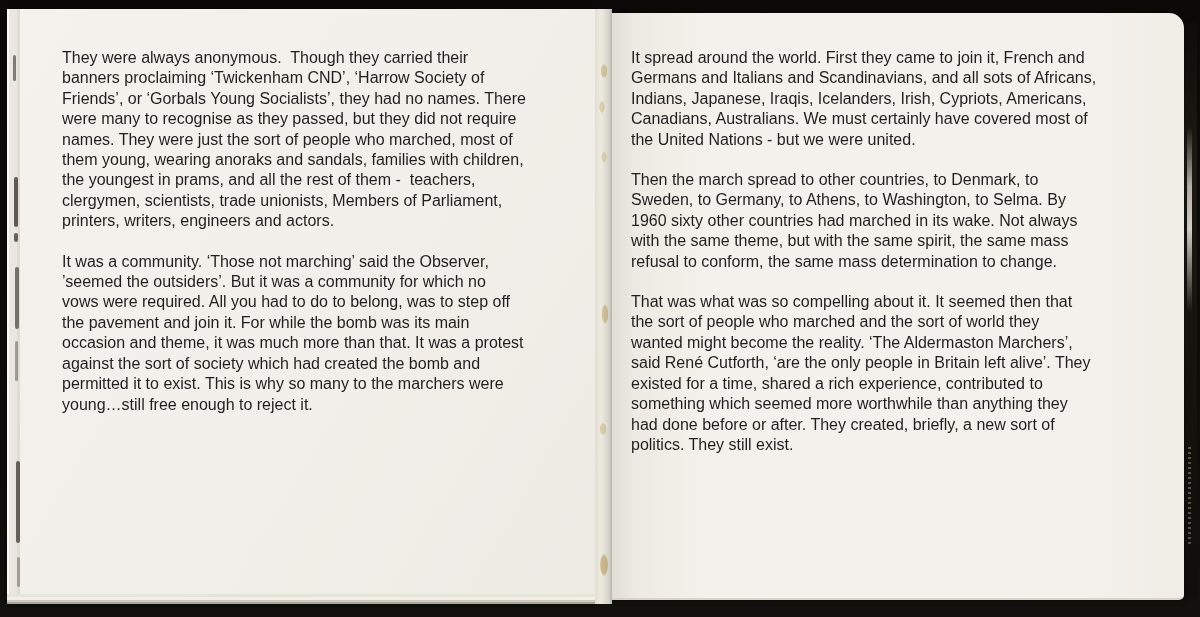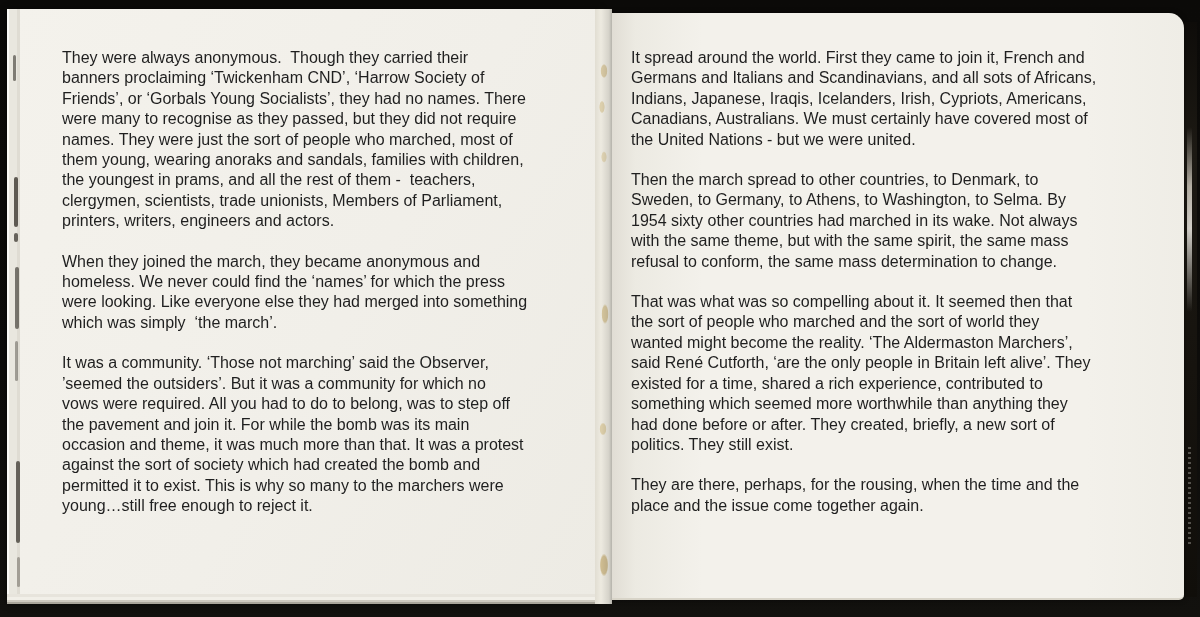--- a/index.html
+++ b/index.html
@@ -94,50 +94,44 @@
   <div class="text text-left">
     <p>They were always anonymous.  Though they carried their
 banners proclaiming ‘Twickenham CND’, ‘Harrow Society of
 Friends’, or ‘Gorbals Young Socialists’, they had no names. There
 were many to recognise as they passed, but they did not require
 names. They were just the sort of people who marched, most of
 them young, wearing anoraks and sandals, families with children,
 the youngest in prams, and all the rest of them -  teachers,
 clergymen, scientists, trade unionists, Members of Parliament,
 printers, writers, engineers and actors.</p>
-    <p>When they joined the march, they became anonymous and
-homeless. We never could find the ‘names’ for which the press
-were looking. Like everyone else they had merged into something
-which was simply  ‘the march’.</p>
     <p>It was a community. ‘Those not marching’ said the Observer,
 ’seemed the outsiders’. But it was a community for which no
 vows were required. All you had to do to belong, was to step off
 the pavement and join it. For while the bomb was its main
 occasion and theme, it was much more than that. It was a protest
 against the sort of society which had created the bomb and
 permitted it to exist. This is why so many to the marchers were
 young…still free enough to reject it.</p>
   </div>
 
   <div class="text text-right">
     <p>It spread around the world. First they came to join it, French and
 Germans and Italians and Scandinavians, and all sots of Africans,
 Indians, Japanese, Iraqis, Icelanders, Irish, Cypriots, Americans,
 Canadians, Australians. We must certainly have covered most of
 the United Nations - but we were united.</p>
     <p>Then the march spread to other countries, to Denmark, to
 Sweden, to Germany, to Athens, to Washington, to Selma. By
-1954 sixty other countries had marched in its wake. Not always
+1960 sixty other countries had marched in its wake. Not always
 with the same theme, but with the same spirit, the same mass
 refusal to conform, the same mass determination to change.</p>
     <p>That was what was so compelling about it. It seemed then that
 the sort of people who marched and the sort of world they
 wanted might become the reality. ‘The Aldermaston Marchers’,
 said René Cutforth, ‘are the only people in Britain left alive’. They
 existed for a time, shared a rich experience, contributed to
 something which seemed more worthwhile than anything they
 had done before or after. They created, briefly, a new sort of
 politics. They still exist.</p>
-    <p>They are there, perhaps, for the rousing, when the time and the
-place and the issue come together again.</p>
   </div>
 
 </div>
 
 </body></html>

